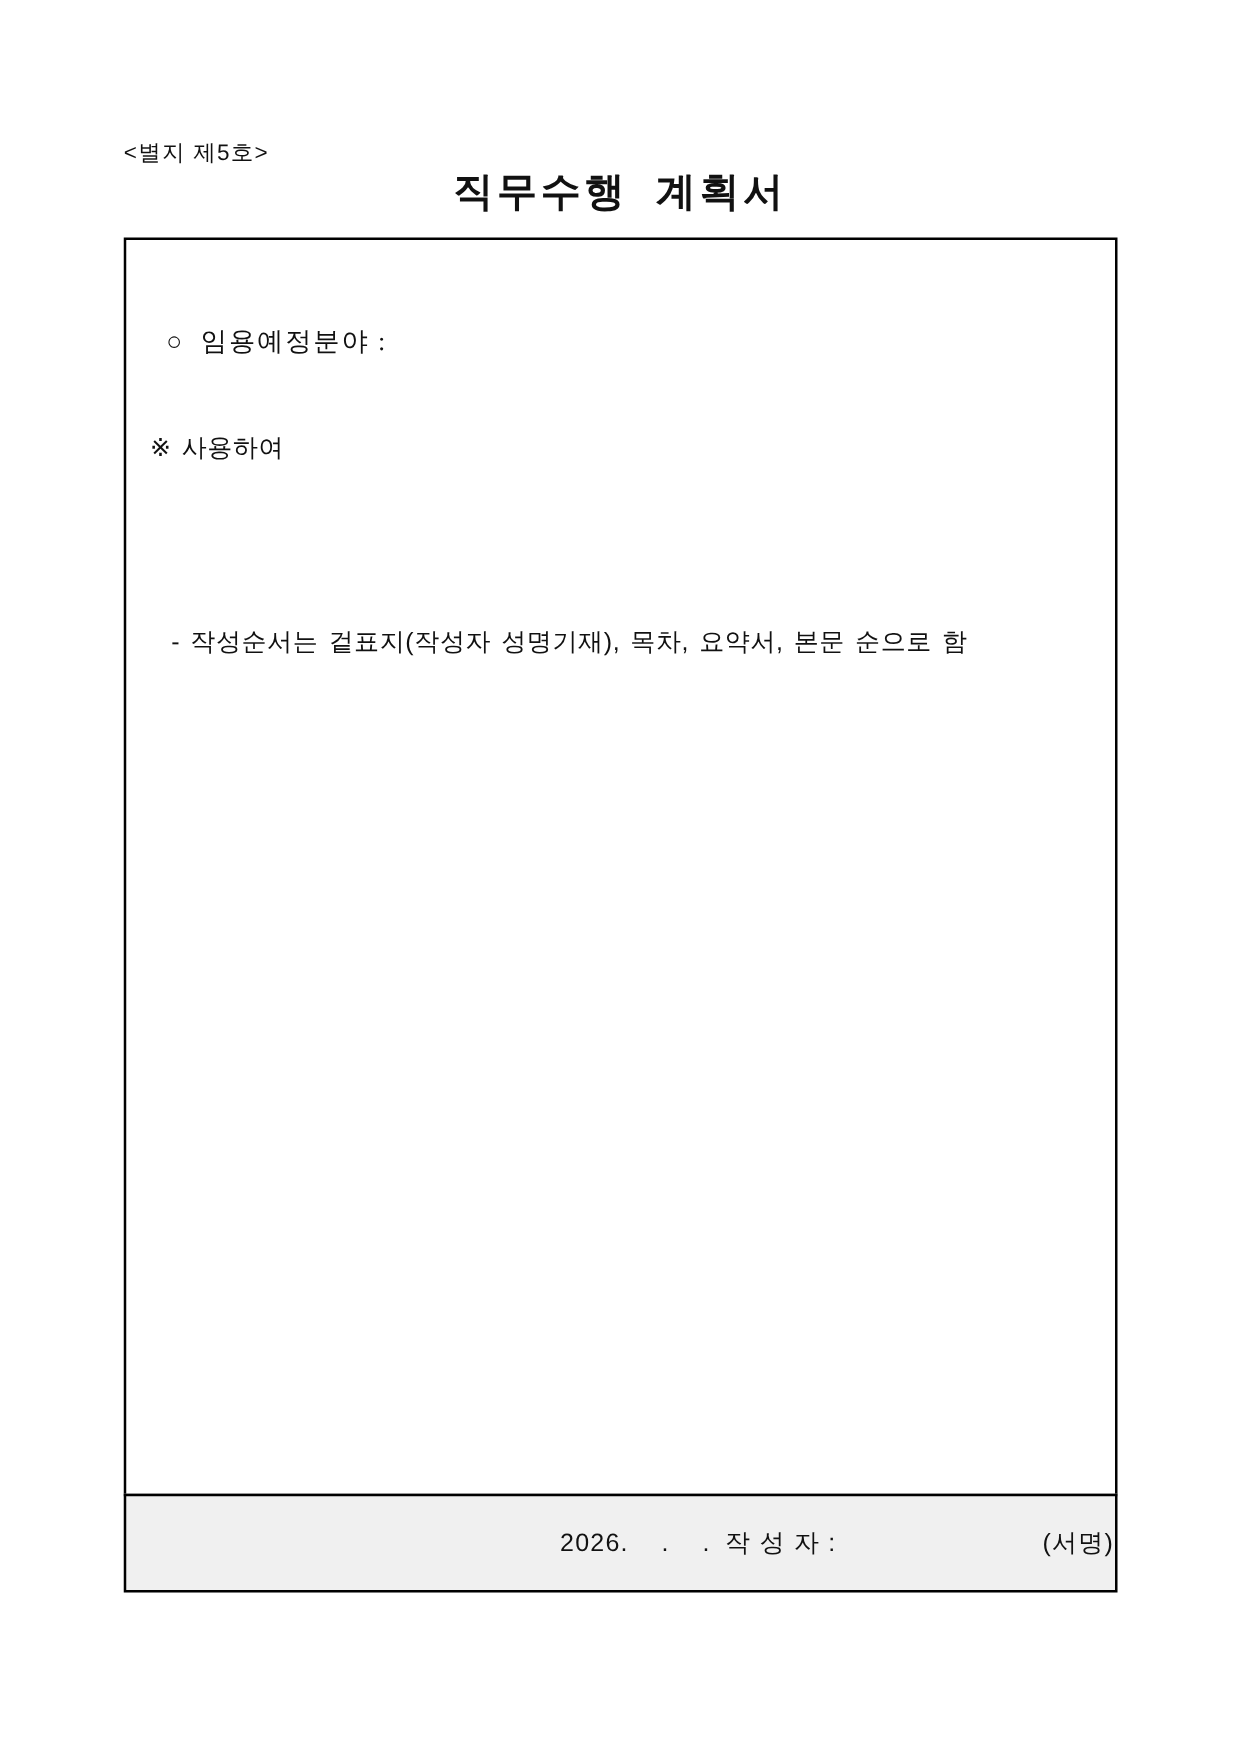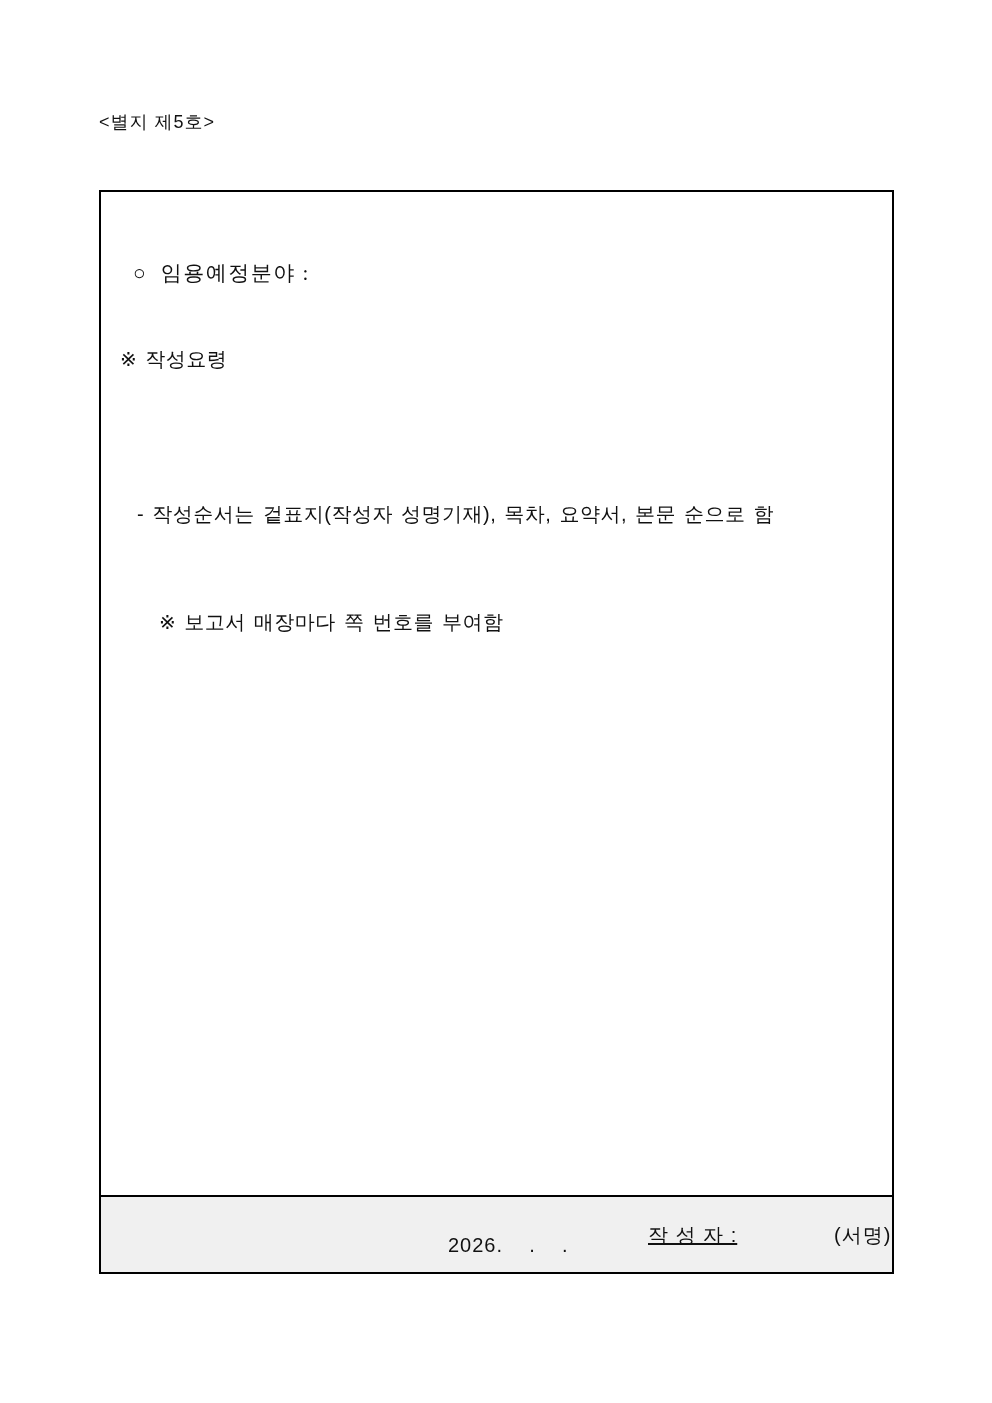--- a/index.html
+++ b/index.html
@@ -77,44 +77,44 @@
     height: 79px;
     border: 2px solid #000000;
     box-sizing: border-box;
     background: #f0f0f0;
   }
   .footer-text {
     font-size: 20px;
     letter-spacing: 1px;
     top: 1223px;
   }
-  .footer-date   { left: 448px; margin-top: 10px; }
-  .footer-writer { left: 648px; text-decoration: underline; }
+  .footer-date   { left: 448px; }
+  .footer-writer { left: 580px; }
   .footer-sign   { left: 834px; }
 </style>
 </head>
 <body>
 
 <div class="page">
 
   <div class="t annotation">&lt;별지 제5호&gt;</div>
 
+  <div class="t doc-title">직무수행  계획서</div>
 
   <div class="main-box"></div>
 
   <div class="t field-row">○  임용예정분야 :</div>
 
-  <div class="t note notes-heading">※ 작성요령</div>
+  <div class="t note notes-heading">※ 사용하여</div>
 
 
 
   <div class="t note note-2">- 작성순서는 겉표지(작성자 성명기재), 목차, 요약서, 본문 순으로 함</div>
 
 
-  <div class="t note note-4">※ 보고서 매장마다 쪽 번호를 부여함</div>
 
   <div class="footer-bar"></div>
 
   <div class="t footer-text footer-date">2026.    .    .</div>
 
   <div class="t footer-text footer-writer">작 성 자 :</div>
 
   <div class="t footer-text footer-sign">(서명)</div>
 
 </div>

